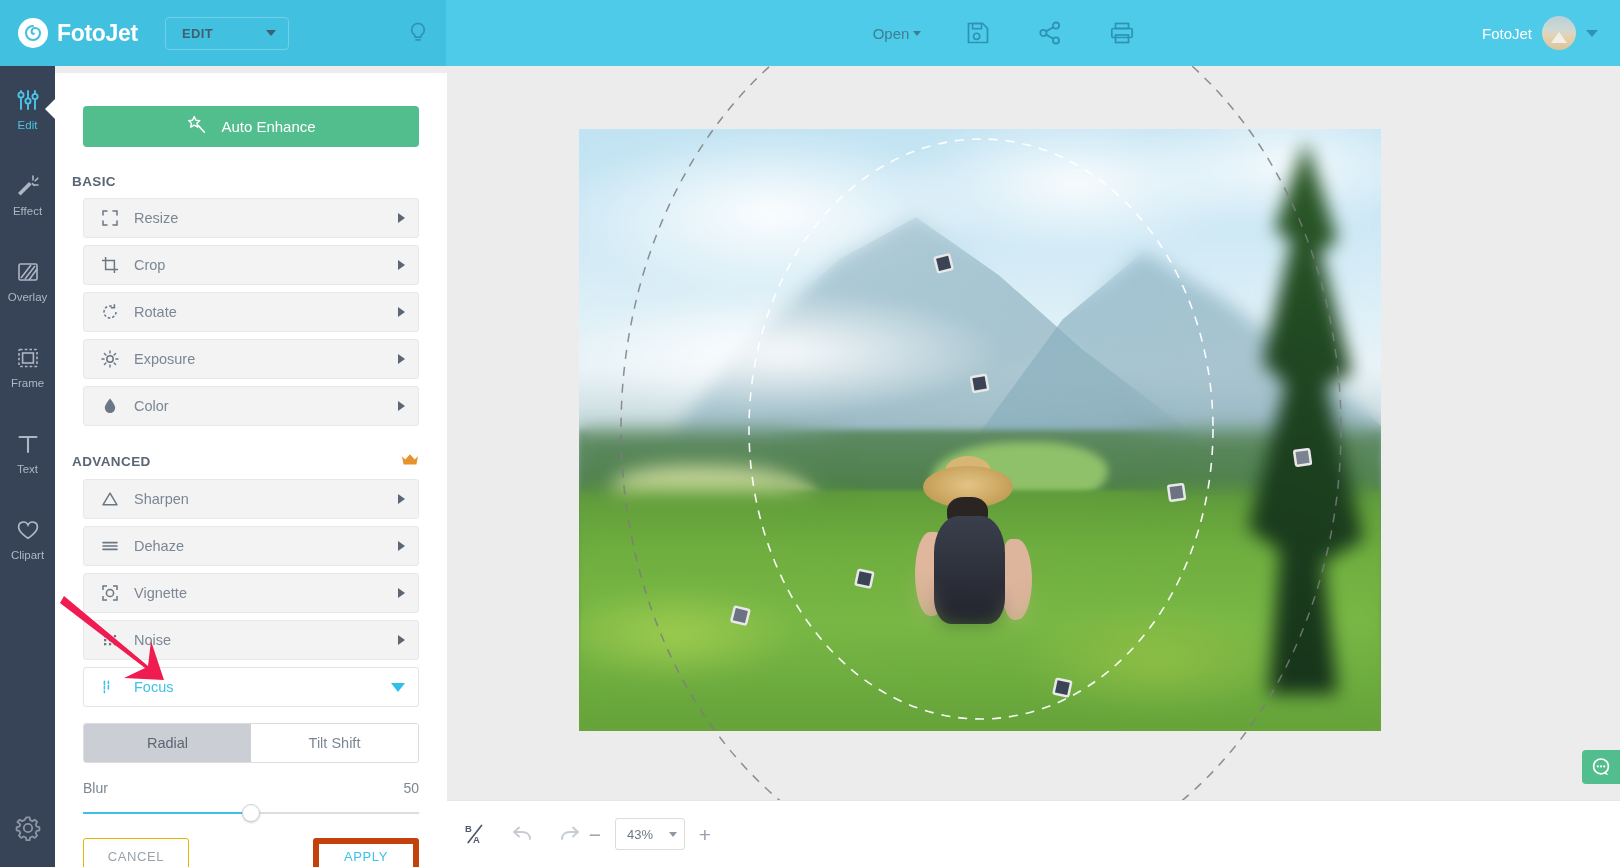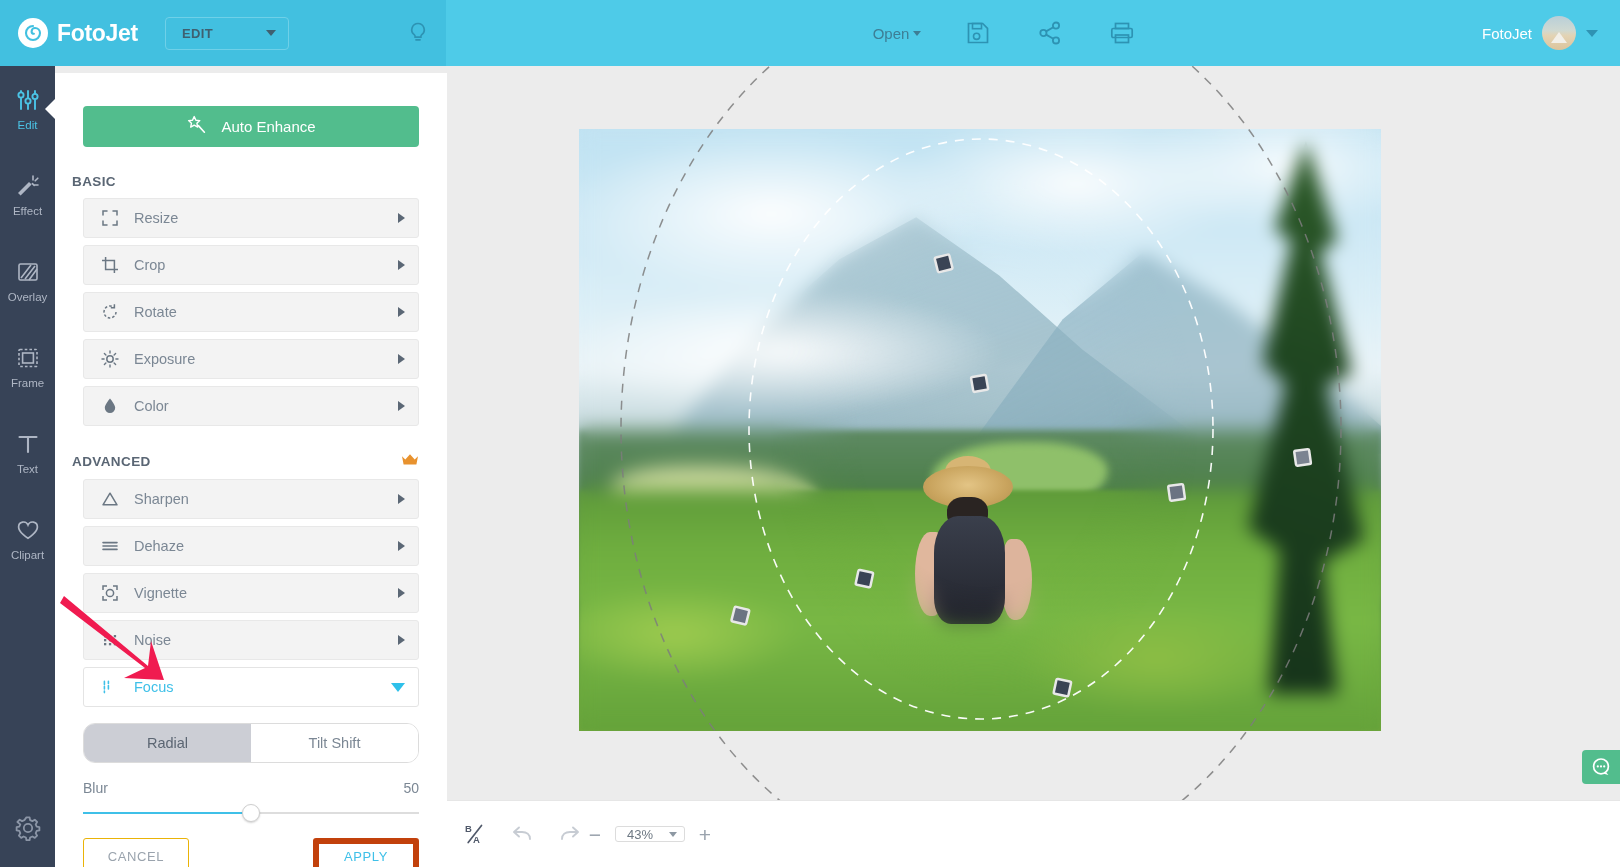--- a/index.html
+++ b/index.html
@@ -155,21 +155,21 @@
   }
   .tri-down-blue {
     width: 0; height: 0;
     border-left: 7px solid transparent; border-right: 7px solid transparent;
     border-top: 9px solid #2ec0ea;
   }
   .seg-group {
     margin: 16px 28px 0 28px;
     height: 40px;
     border: 1px solid #dcdcdc;
-    border-radius: 12px;
+    border-radius: 3px;
     display: flex; overflow: hidden;
   }
   .seg {
     flex: 1; display: flex; align-items: center; justify-content: center;
     font-size: 14.5px; color: #7b8794; background: #ffffff;
   }
   .seg.active { background: #ccced5; color: #5c6673; }
   .slider-head {
     margin: 17px 28px 0 28px;
     display: flex; align-items: center; justify-content: space-between;
@@ -311,21 +311,21 @@
     background: #ffffff;
     border-top: 1px solid #e6e6e6;
     display: flex; align-items: center;
   }
   .bb-left { display: flex; align-items: center; gap: 14px; padding-left: 18px; }
   .bb-btn { width: 34px; height: 34px; display: flex; align-items: center; justify-content: center; }
   .bb-center { flex: 1; display: flex; align-items: center; justify-content: center; color: #6d7883; font-size: 14.5px; }
   .bb-right { display: flex; align-items: center; gap: 12px; padding-right: 22px; }
   .zoom-sign { color: #9aa3ad; font-size: 21px; line-height: 1; width: 16px; text-align: center; }
   .zoom-select {
-    width: 70px; height: 16px; border: 1px solid #dcdcdc; border-radius: 3px;
+    width: 70px; height: 32px; border: 1px solid #dcdcdc; border-radius: 3px;
     display: flex; align-items: center; justify-content: space-between;
     padding: 0 7px 0 11px; color: #6d7883; font-size: 13px;
   }
   .zoom-select .caret-down { border-top-color: #8d98a3; border-left-width: 4px; border-right-width: 4px; border-top-width: 5px; }
 
   
   .chat-btn {
     position: absolute; right: 0px; top: 750px;
     width: 38px; height: 34px;
     background: #52bd8d;

